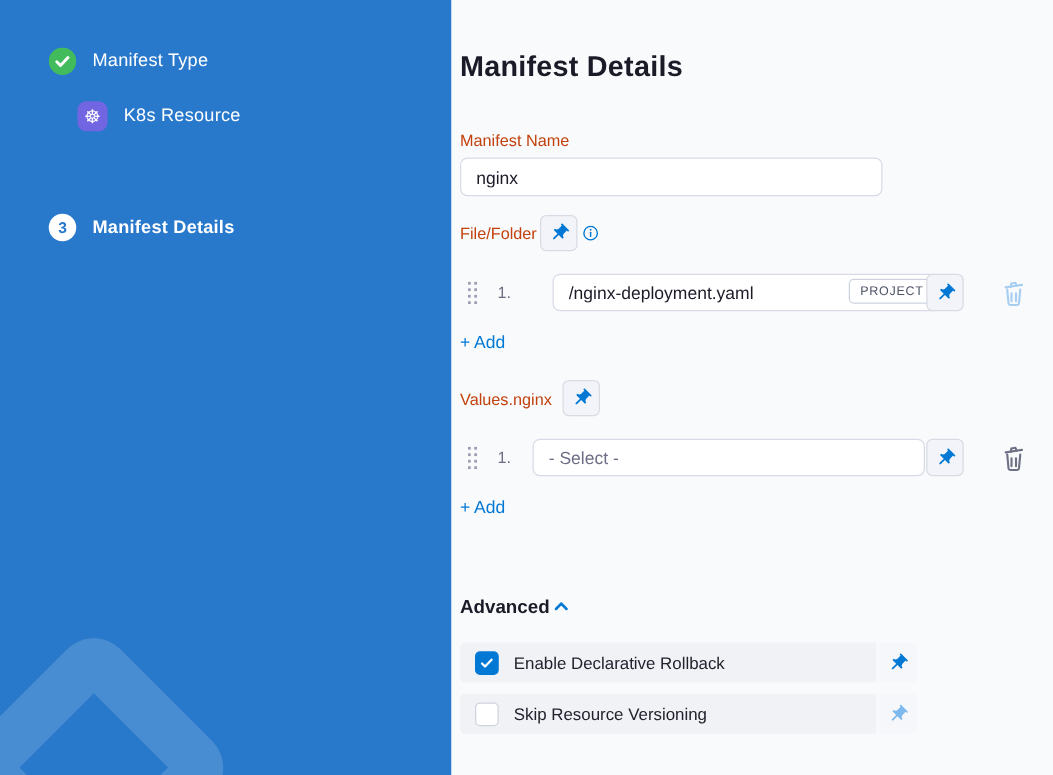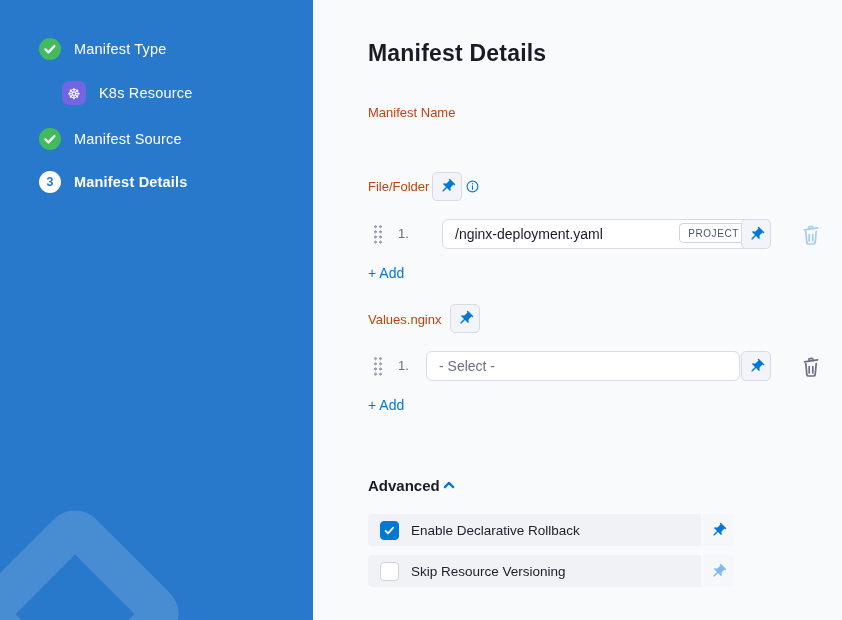--- a/index.html
+++ b/index.html
@@ -5,21 +5,21 @@
   html,body{margin:0;padding:0;}
   body{
     width:842px;height:620px;position:relative;overflow:hidden;
     font-family:"Liberation Sans",sans-serif;
     background:#f8fafc;
     -webkit-font-smoothing:antialiased;
   }
   
   .sidebar{
     position:absolute;left:0;top:0;width:313px;height:620px;
-    background:#2878cb;overflow:hidden;
+    background:#2878cb;overflow:hidden;padding-left:48px;
   }
   .deco-ring{
     position:absolute;left:-7px;top:532px;width:84px;height:84px;
     border:40px solid rgba(255,255,255,0.15);
     border-radius:30px;transform:rotate(45deg);
   }
   .step{position:absolute;display:flex;align-items:center;gap:13px;}
   .step-label{color:#ffffff;font-size:14.5px;font-weight:500;letter-spacing:.2px;}
   .step-label.bold{font-weight:700;}
   .badge-circle{
@@ -115,41 +115,33 @@
         </svg>
     </span>
     <span class="step-label">Manifest Type</span>
   </div>
 
   <div class="step" style="left:62px;top:81px;">
     <span class="k8s-icon">☸</span>
     <span class="step-label">K8s Resource</span>
   </div>
 
-  <div class="step" style="left:39px;top:128px;">
-    <span class="check-circle">
-      <svg viewBox="0 0 22 22">
-          <circle cx="11" cy="11" r="11" fill="#42bb5c"></circle>
-          <path d="M6.4 11.4l3 3 6-6.4" fill="none" stroke="#ffffff" stroke-width="2.3" stroke-linecap="round" stroke-linejoin="round"></path>
-        </svg>
-    </span>
-    <span class="step-label">Manifest Source</span>
-  </div>
 
   <div class="step" style="left:39px;top:171px;">
     <span class="badge-circle">3</span>
     <span class="step-label bold">Manifest Details</span>
   </div>
 </div>
 
 <div class="main">
 
   <h1 class="page-title">Manifest Details</h1>
 
   <label class="field-label abs" style="left:55px;top:105px;">Manifest Name</label>
+  <input class="text-input abs" style="left: 55px; top: 126px; width: 338px; height: 31px;" value="nginx">
 
   <div class="abs" style="left:55px;top:179px;display:flex;align-items:center;">
     <span class="field-label">File/Folder Path</span>
     <svg class="info-icon" viewBox="0 0 24 24" fill="none">
       <circle cx="12" cy="12" r="8.6" stroke="currentColor" stroke-width="1.8"></circle>
       <line x1="12" y1="11" x2="12" y2="16.2" stroke="currentColor" stroke-width="1.8" stroke-linecap="round"></line>
       <circle cx="12" cy="7.6" r="1.2" fill="currentColor"></circle>
     </svg>
   </div>
   <button class="pin-btn abs" style="left:119px;top:172px;">

